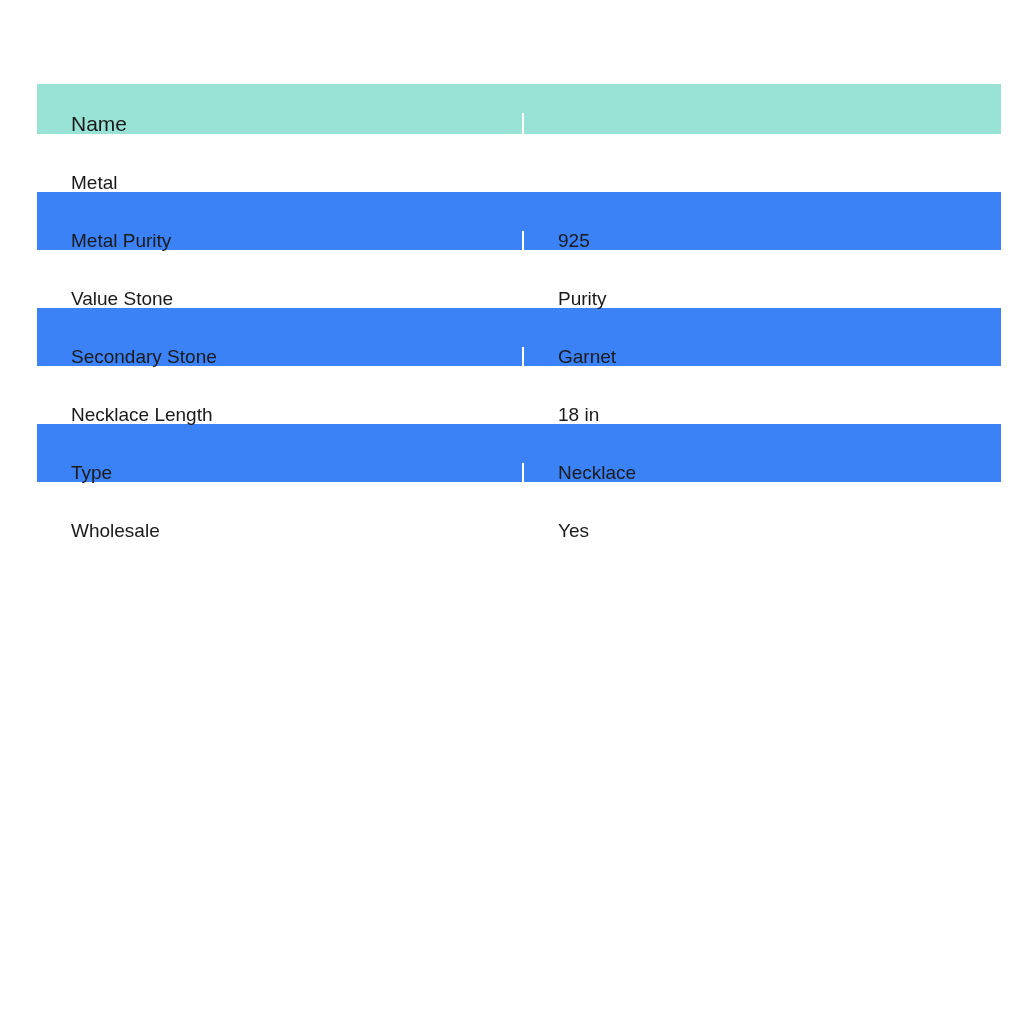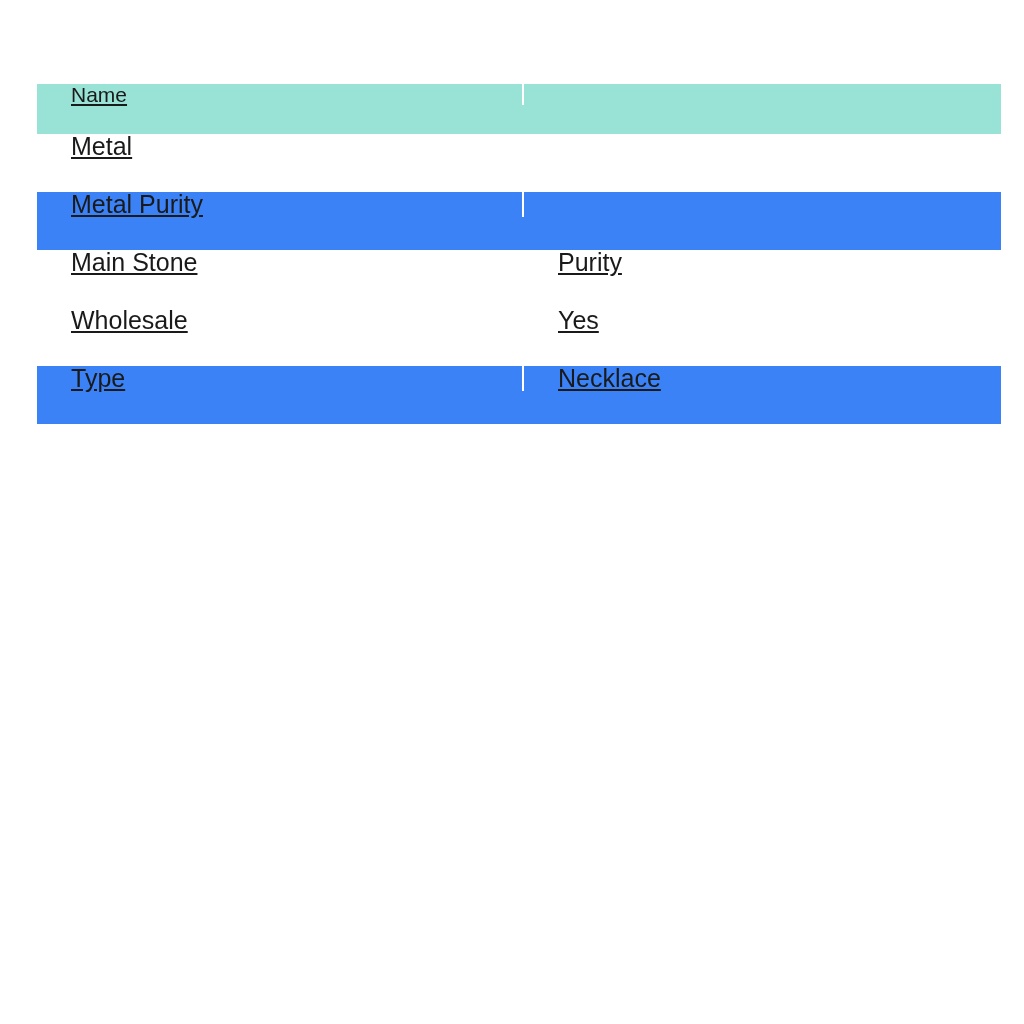--- a/index.html
+++ b/index.html
@@ -14,36 +14,35 @@
     position: absolute;
     left: 37px;
     top: 84px;
     width: 964px;
     border-collapse: collapse;
   }
   .row {
     display: flex;
     width: 100%;
     height: 58px;
-    align-items: flex-start;
+    align-items: flex-end;
     background: #ffffff;
-    text-decoration: underline;
   }
   .row.alt {
     background: #3b82f6;
   }
   .row.header {
     height: 50px;
     background: #99e2d6;
   }
   .cell {
     display: flex;
     align-items: center;
     padding-left: 34px;
-    font-size: 25px;
+    font-size: 19px;
     line-height: 1;
     color: #1a1a1a;
   }
   .cell.name-col {
     width: 487px;
     border-right: 2px solid #ffffff;
   }
   .cell.value-col {
     flex: 1;
   }
@@ -60,32 +59,41 @@
   <div class="row header">
     <div class="cell name-col">Name</div>
   </div>
 
   <div class="row">
     <div class="cell name-col">Metal</div>
   </div>
 
   <div class="row alt">
     <div class="cell name-col">Metal Purity</div>
+    <div class="cell value-col">925</div>
   </div>
 
   <div class="row">
-    <div class="cell name-col">Main Stone</div>
+    <div class="cell name-col">Value Stone</div>
     <div class="cell value-col">Purity</div>
   </div>
 
-
+  <div class="row alt">
+    <div class="cell name-col">Secondary Stone</div>
+    <div class="cell value-col">Garnet</div>
+  </div>
 
   <div class="row">
-    <div class="cell name-col">Wholesale</div>
-    <div class="cell value-col">Yes</div>
+    <div class="cell name-col">Necklace Length</div>
+    <div class="cell value-col">18 in</div>
   </div>
 
   <div class="row alt">
     <div class="cell name-col">Type</div>
     <div class="cell value-col">Necklace</div>
   </div>
 
+  <div class="row">
+    <div class="cell name-col">Wholesale</div>
+    <div class="cell value-col">Yes</div>
+  </div>
+
 </div>
 
 </body></html>

